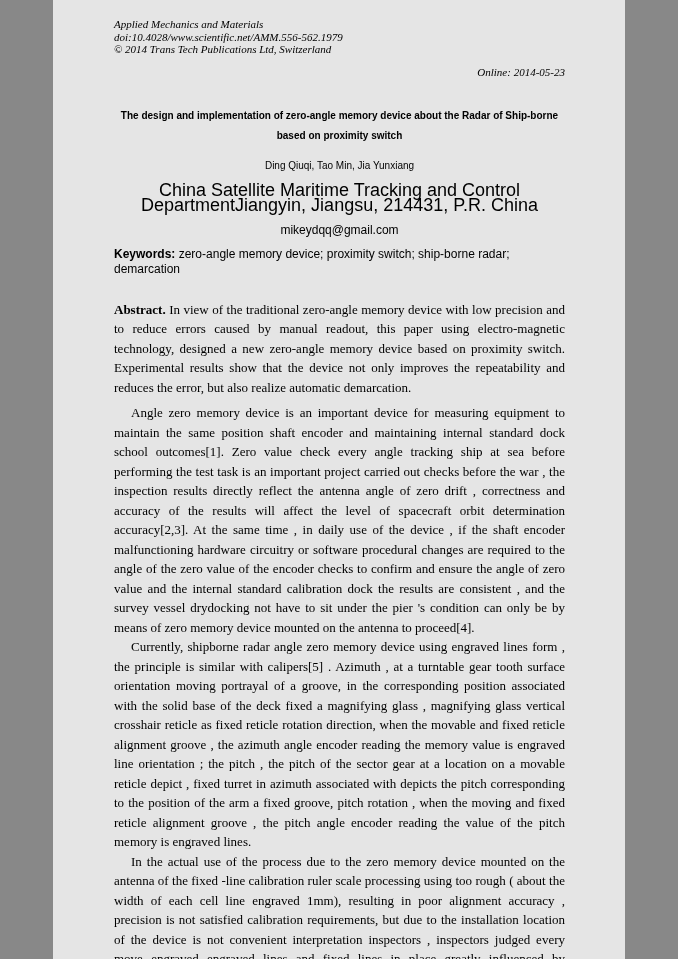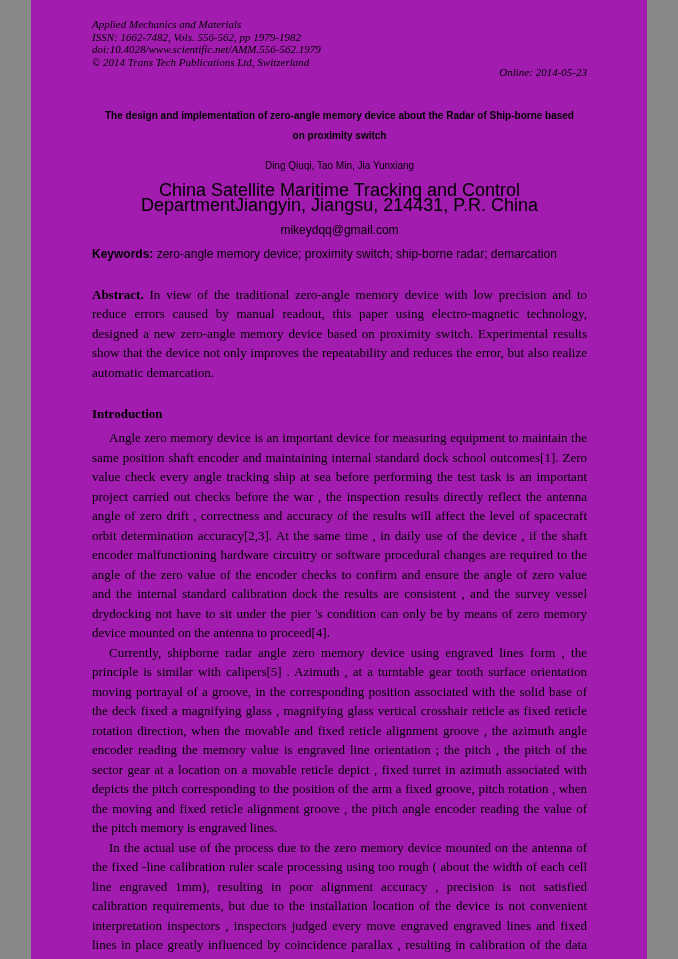--- a/index.html
+++ b/index.html
@@ -1,22 +1,22 @@
 <!DOCTYPE html>
 <html><head>
 <meta charset="utf-8">
 <style>
   * { margin: 0; padding: 0; box-sizing: border-box; }
   html, body { background: #888; }
   .page {
     position: relative;
-    width: 616px;
+    width: 572px;
     height: 959px;
     margin: 0 auto;
-    background: #a21caf;
+    background: #e5e5e5;
     color: #000000;
     padding: 18px 60px 4px 61px;
     font-family: "Liberation Serif", serif;
     overflow: hidden;
   }
   
   .pub-header {
     display: flex;
     justify-content: space-between;
     align-items: flex-start;
@@ -89,38 +89,36 @@
   .first-after-heading { margin-top: 6px; }
 </style>
 </head>
 <body>
 
 <div class="page">
 
   <div class="pub-header">
     <div class="left">
       <div>Applied Mechanics and Materials</div>
-      <div>ISSN: 1662-7482, Vols. 556-562, pp 1979-1982</div>
       <div>doi:10.4028/www.scientific.net/AMM.556-562.1979</div>
       <div>© 2014 Trans Tech Publications Ltd, Switzerland</div>
     </div>
     <div class="right">Online: 2014-05-23</div>
   </div>
 
   <h1 class="title">The design and implementation of zero-angle memory device about the Radar of Ship-borne based on proximity switch</h1>
 
   <div class="authors">Ding Qiuqi, Tao Min, Jia Yunxiang</div>
 
   <div class="affiliation">China Satellite Maritime Tracking and Control DepartmentJiangyin, Jiangsu, 214431, P.R. China</div>
 
   <div class="email">mikeydqq@gmail.com</div>
 
   <p class="keywords"><span class="label">Keywords:</span><span> zero-angle memory device; proximity switch; ship-borne radar; demarcation</span></p>
 
   <p class="abstract"><span class="label">Abstract.</span><span> In view of the traditional zero-angle memory device with low precision and to reduce errors caused by manual readout, this paper using electro-magnetic technology, designed a new zero-angle memory device based on proximity switch. Experimental results show that the device not only improves the repeatability and reduces the error, but also realize automatic demarcation.</span></p>
 
-  <h2 class="section-heading sh-intro">Introduction</h2>
 
   <p class="body-p first-after-heading">Angle zero memory device is an important device for measuring equipment to maintain the same position shaft encoder and maintaining internal standard dock school outcomes[1]. Zero value check every angle tracking ship at sea before performing the test task is an important project carried out checks before the war , the inspection results directly reflect the antenna angle of zero drift , correctness and accuracy of the results will affect the level of spacecraft orbit determination accuracy[2,3]. At the same time , in daily use of the device , if the shaft encoder malfunctioning hardware circuitry or software procedural changes are required to the angle of the zero value of the encoder checks to confirm and ensure the angle of zero value and the internal standard calibration dock the results are consistent , and the survey vessel drydocking not have to sit under the pier 's condition can only be by means of zero memory device mounted on the antenna to proceed[4].</p>
   <p class="body-p">Currently, shipborne radar angle zero memory device using engraved lines form , the principle is similar with calipers[5] . Azimuth , at a turntable gear tooth surface orientation moving portrayal of a groove, in the corresponding position associated with the solid base of the deck fixed a magnifying glass , magnifying glass vertical crosshair reticle as fixed reticle rotation direction, when the movable and fixed reticle alignment groove , the azimuth angle encoder reading the memory value is engraved line orientation ; the pitch , the pitch of the sector gear at a location on a movable reticle depict , fixed turret in azimuth associated with depicts the pitch corresponding to the position of the arm a fixed groove, pitch rotation , when the moving and fixed reticle alignment groove , the pitch angle encoder reading the value of the pitch memory is engraved lines.</p>
   <p class="body-p">In the actual use of the process due to the zero memory device mounted on the antenna of the fixed -line calibration ruler scale processing using too rough ( about the width of each cell line engraved 1mm), resulting in poor alignment accuracy , precision is not satisfied calibration requirements, but due to the installation location of the device is not convenient interpretation inspectors , inspectors judged every move engraved engraved lines and fixed lines in place greatly influenced by coincidence parallax , resulting in calibration of the data recorded random errors[6,7]. Zero point repeatability memory devices not meet the design requirements , which leads to a zero angle of each task to check the value before the project could be implemented. To address this situation , the paper design of electromagnetic induction a zero -based memory device proximity switch , in order to improve the accuracy of the zero memory device.</p>
 
 </div>
 
 </body></html>

